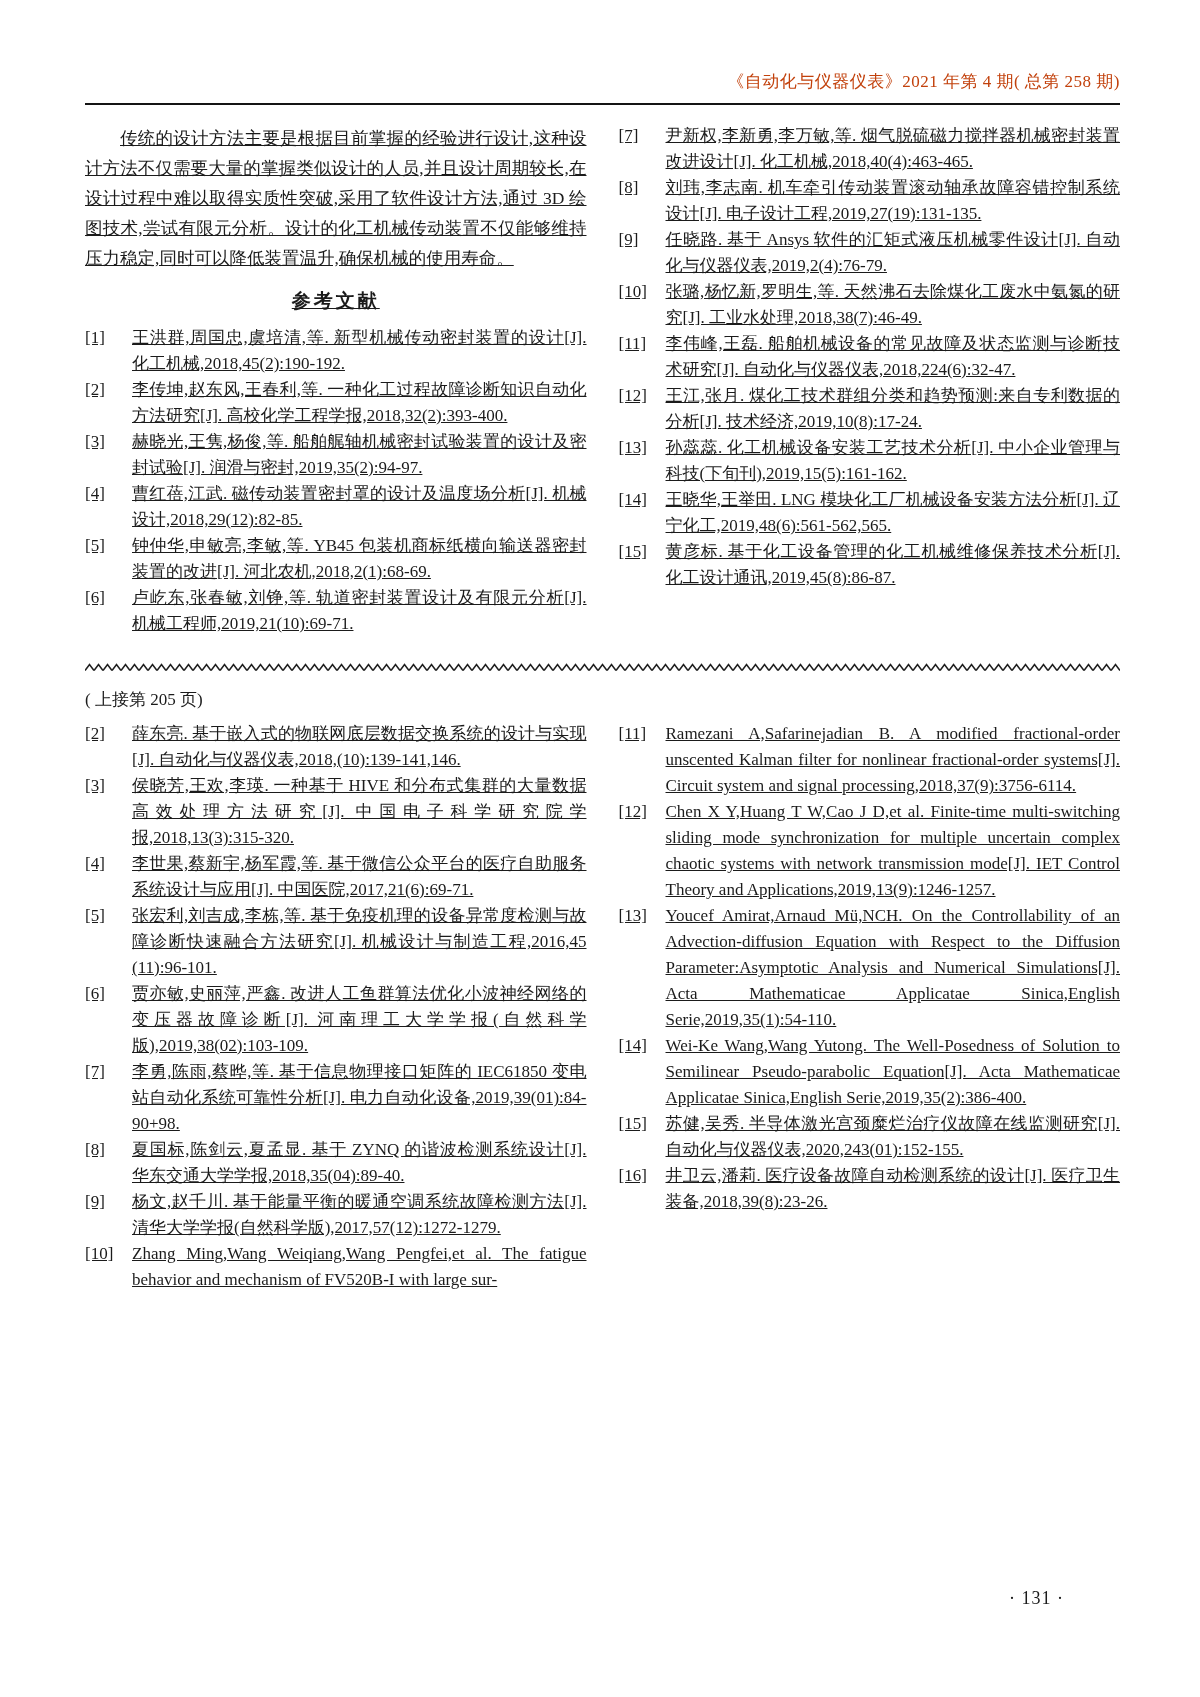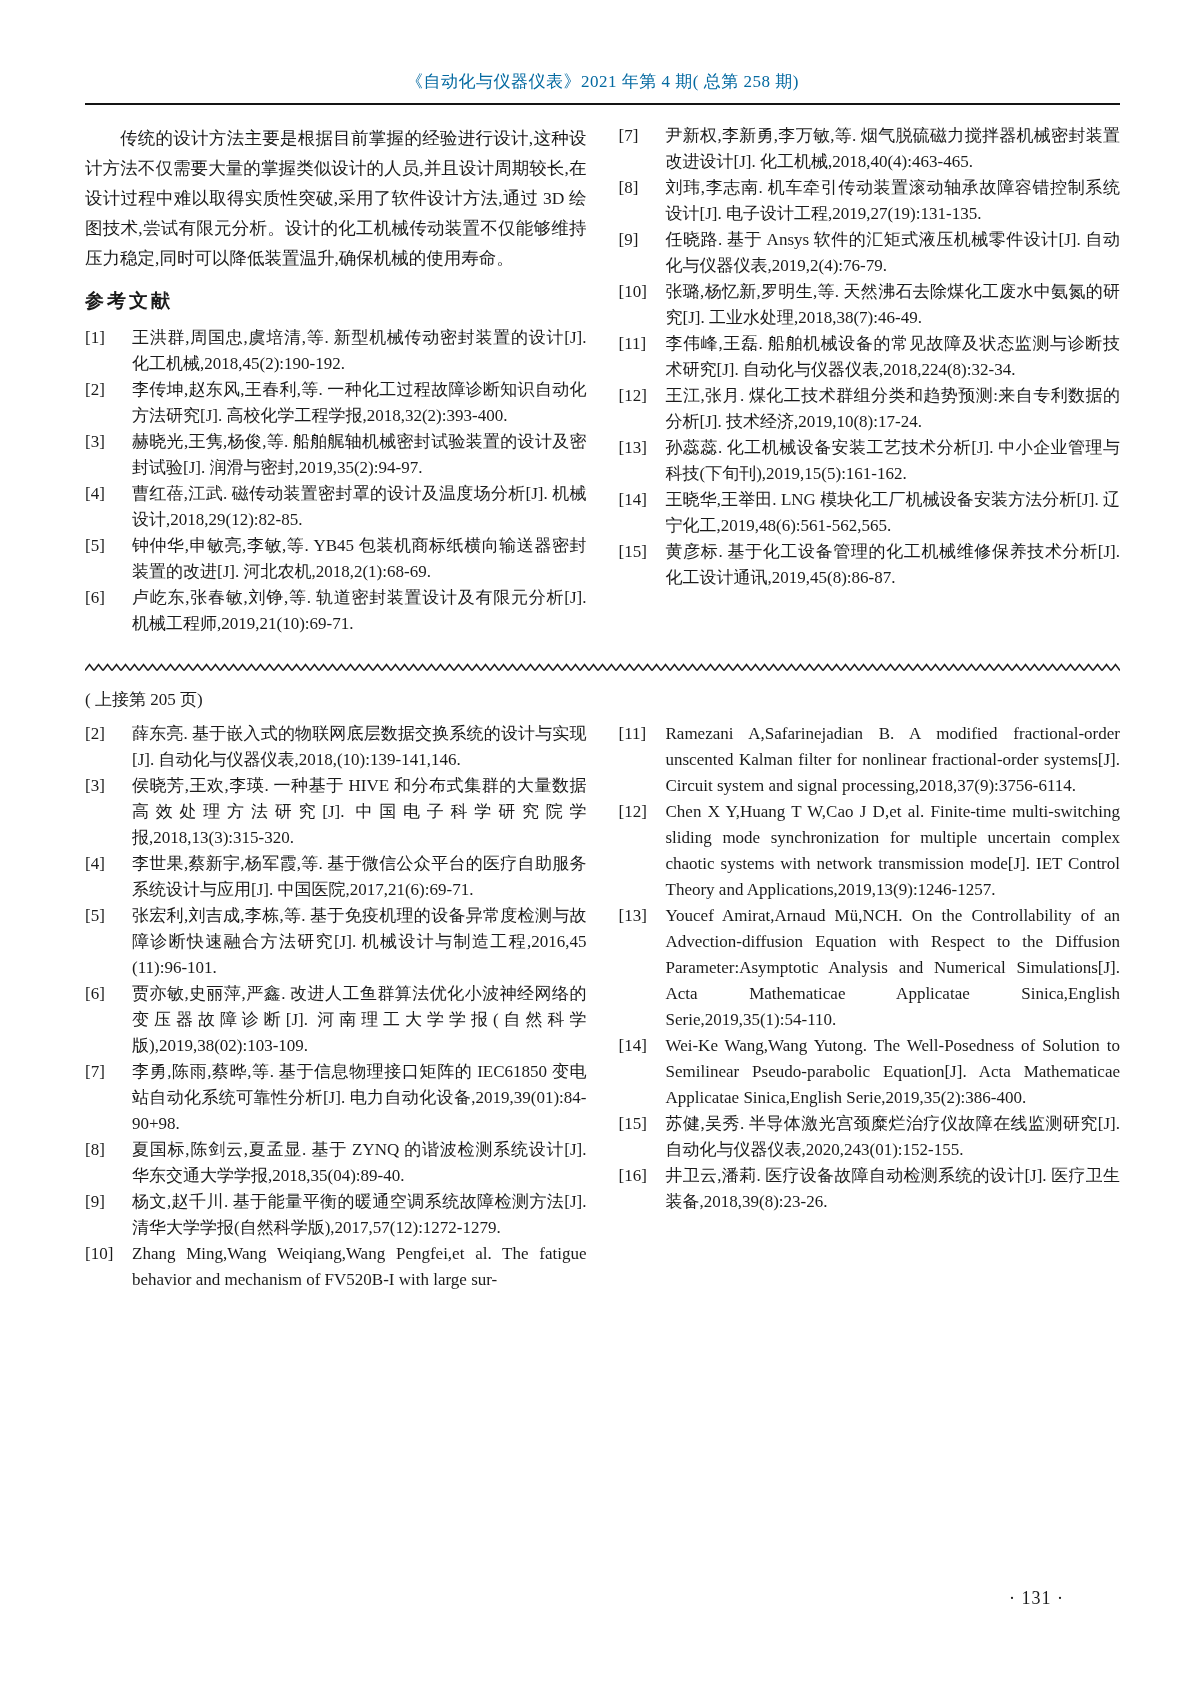--- a/index.html
+++ b/index.html
@@ -8,49 +8,50 @@
     height: 1697px;
     box-sizing: border-box;
     position: relative;
     background: #ffffff;
     color: #1b1b1b;
     padding: 70px 80px 0 85px;
     font-family: "Liberation Serif", "DejaVu Serif", serif;
     overflow: hidden;
   }
   .journal-line {
-    text-align: center;
+    text-align: right;
     font-size: 17px;
     letter-spacing: 0.5px;
-    color: #0369a1;
+    color: #c2410c;
   }
   .header-rule {
     border: none;
     border-top: 2.5px solid #141414;
     margin: 10px 0 0 0;
   }
   .two-col {
     display: flex;
     gap: 32px;
     margin-top: 18px;
+    text-decoration: underline;
   }
   .col { flex: 1 1 0; min-width: 0; }
   .body-para {
     font-size: 17.5px;
     line-height: 30px;
     text-align: justify;
     text-indent: 2em;
     margin: 0;
   }
   .refs-heading {
     font-family: "Liberation Sans", sans-serif;
     font-size: 19px;
     font-weight: 700;
     letter-spacing: 3px;
-    text-align: left;
+    text-align: center;
     margin: 15px 0 11px 0;
   }
   .ref-list { }
   .ref-item {
     display: flex;
     font-size: 17px;
     line-height: 26px;
   }
   .ref-label {
     flex: 0 0 47px;
@@ -135,21 +136,21 @@
           <div class="ref-item">
             <span class="ref-label">[9]</span>
             <span class="ref-text">任晓路. 基于 Ansys 软件的汇矩式液压机械零件设计[J]. 自动化与仪器仪表,2019,2(4):76-79.</span>
           </div>
           <div class="ref-item">
             <span class="ref-label">[10]</span>
             <span class="ref-text">张璐,杨忆新,罗明生,等. 天然沸石去除煤化工废水中氨氮的研究[J]. 工业水处理,2018,38(7):46-49.</span>
           </div>
           <div class="ref-item">
             <span class="ref-label">[11]</span>
-            <span class="ref-text">李伟峰,王磊. 船舶机械设备的常见故障及状态监测与诊断技术研究[J]. 自动化与仪器仪表,2018,224(8):32-34.</span>
+            <span class="ref-text">李伟峰,王磊. 船舶机械设备的常见故障及状态监测与诊断技术研究[J]. 自动化与仪器仪表,2018,224(6):32-47.</span>
           </div>
           <div class="ref-item">
             <span class="ref-label">[12]</span>
             <span class="ref-text">王江,张月. 煤化工技术群组分类和趋势预测:来自专利数据的分析[J]. 技术经济,2019,10(8):17-24.</span>
           </div>
           <div class="ref-item">
             <span class="ref-label">[13]</span>
             <span class="ref-text">孙蕊蕊. 化工机械设备安装工艺技术分析[J]. 中小企业管理与科技(下旬刊),2019,15(5):161-162.</span>
           </div>
           <div class="ref-item">

